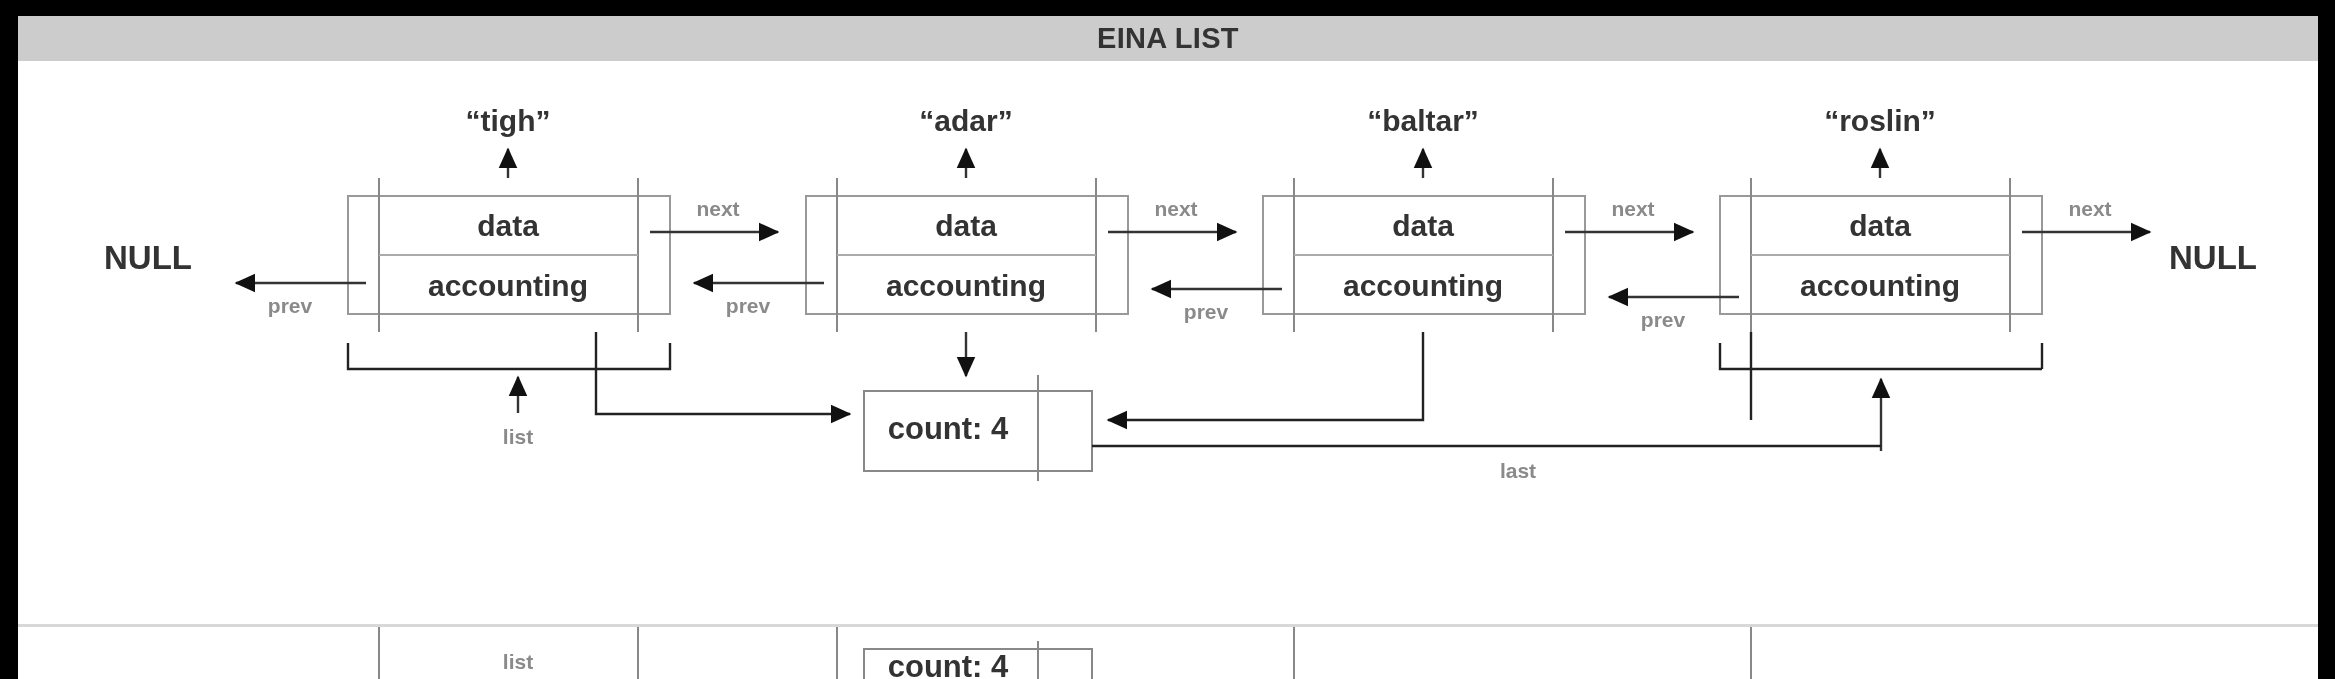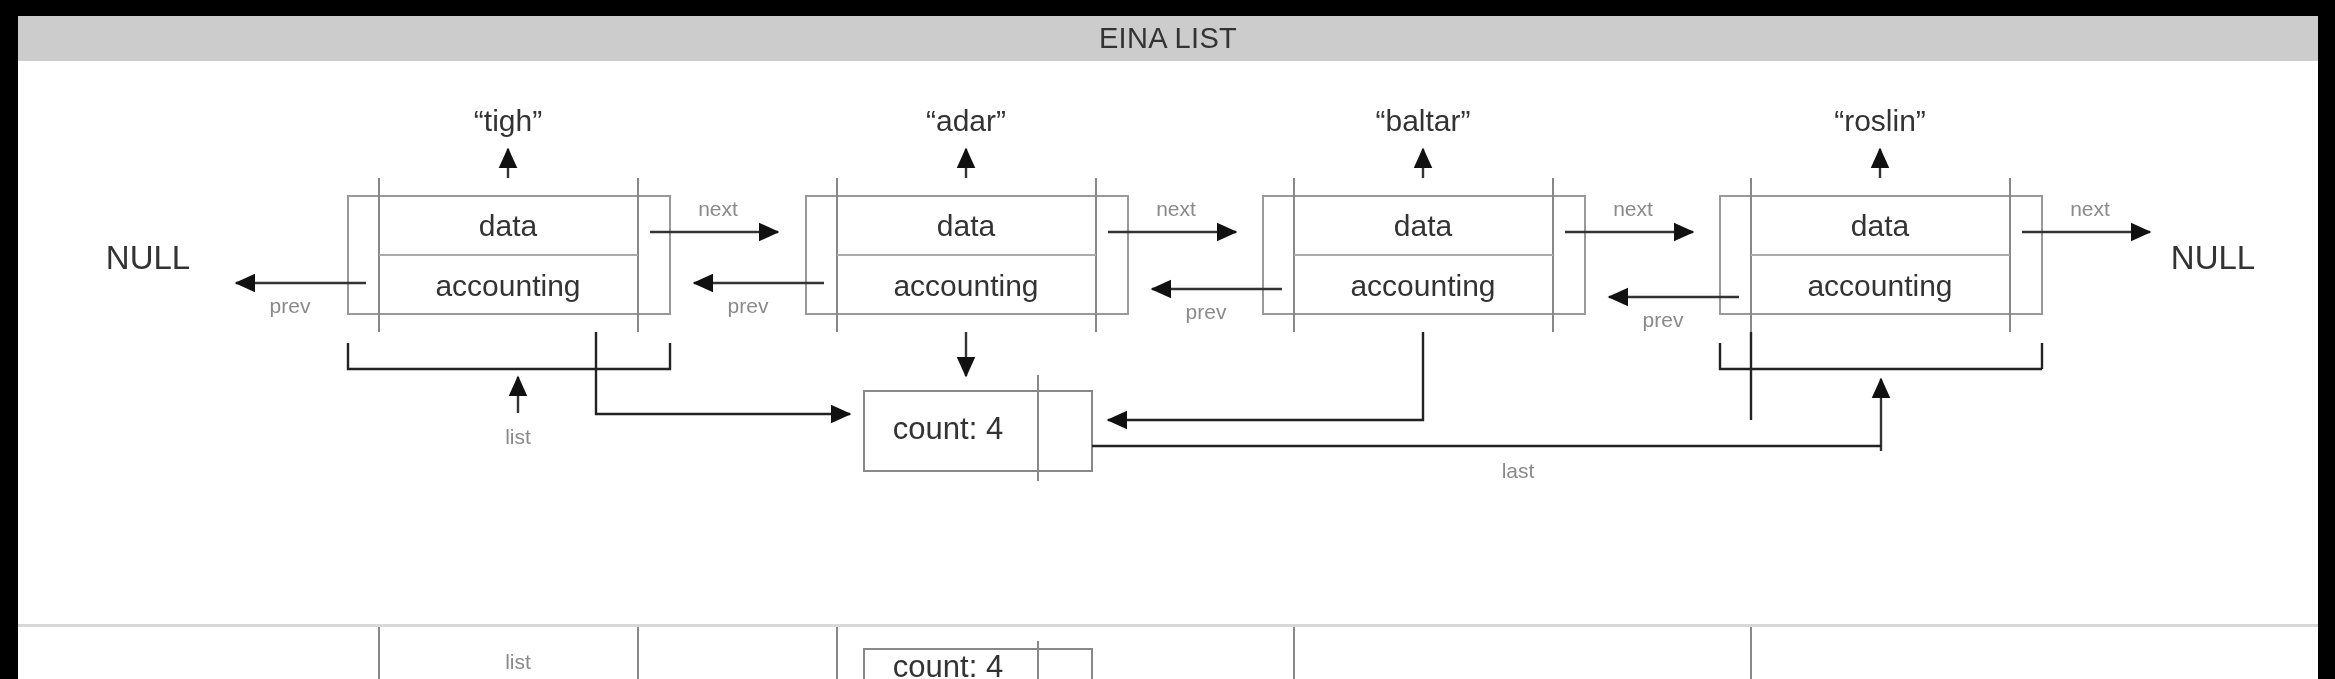--- a/index.html
+++ b/index.html
@@ -1,17 +1,17 @@
 <!DOCTYPE html>
 <html><head>
 <meta charset="utf-8">
 <style>
   html,body{margin:0;padding:0;background:#000;}
   body{width:2335px;height:679px;overflow:hidden;font-family:"Liberation Sans",sans-serif;}
-  #root{position:relative;width:2335px;height:679px;background:#000;}
+  #root{position:relative;width:2335px;height:679px;background:#000;font-weight:bold;}
   #win{position:absolute;left:18px;top:16px;width:2300px;height:663px;background:#fff;overflow:hidden;}
   #titlebar{position:absolute;left:0;top:0;width:2300px;height:45px;background:#cccccc;
             display:flex;align-items:center;justify-content:center;}
   #titlebar .t{font-size:29px;color:#333;letter-spacing:.3px;}
   #canvas{position:absolute;left:0;top:45px;width:2300px;height:618px;background:#fff;}
   svg{display:block;}
   .nodebox{fill:none;stroke:#999;stroke-width:2;}
   .divider{stroke:#888;stroke-width:2;}
   .hline{stroke:#aaa;stroke-width:2;}
   .ptr{stroke:#333;stroke-width:2.4;fill:none;}

